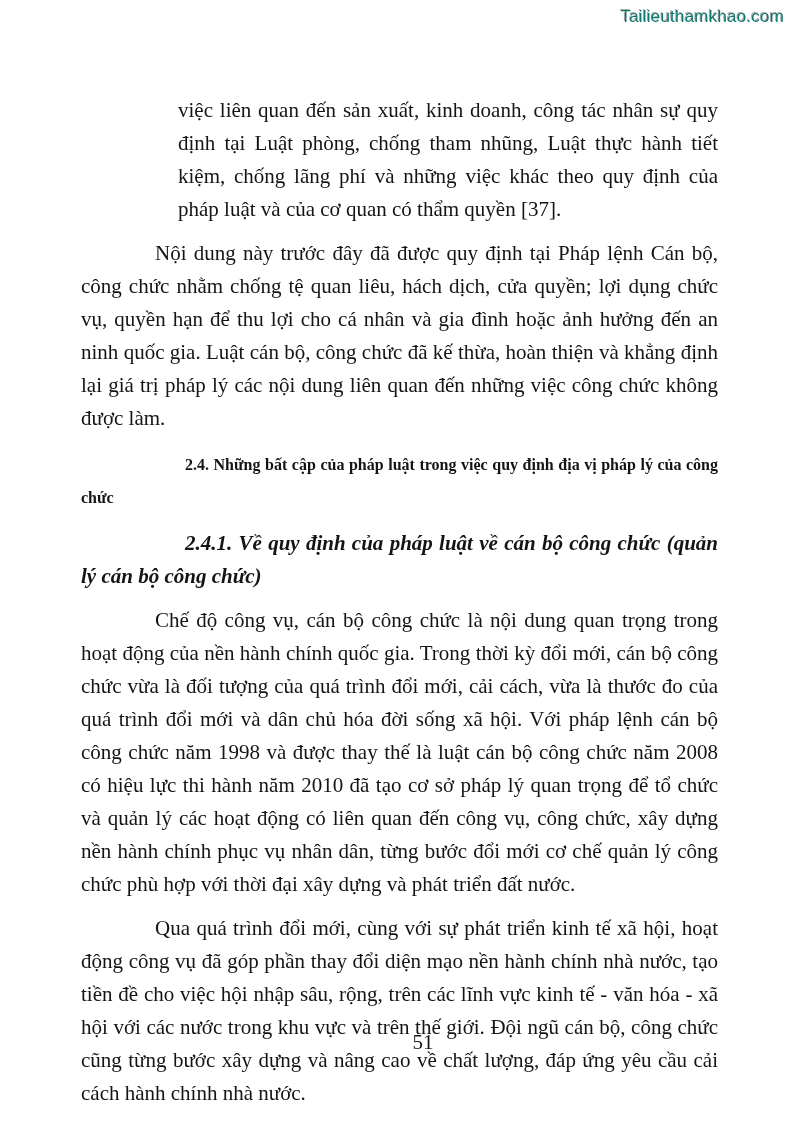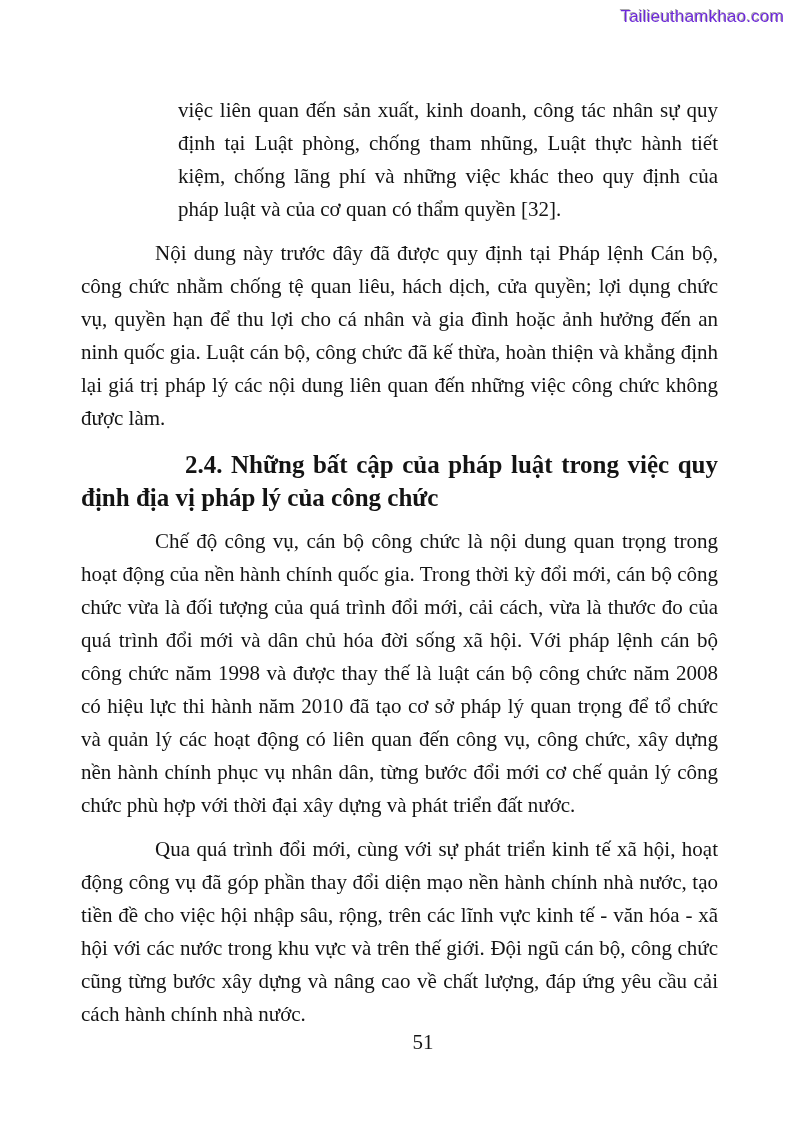--- a/index.html
+++ b/index.html
@@ -12,21 +12,21 @@
     overflow: hidden;
     font-family: "Liberation Serif", "DejaVu Serif", serif;
     color: #141414;
   }
   .watermark {
     position: absolute;
     top: 7px;
     right: 10px;
     font-family: "Liberation Sans", "DejaVu Sans", sans-serif;
     font-size: 17px;
-    color: #6d28d9;
+    color: #0f766e;
     text-shadow: 1px 1px 0 #ffffff, -1px -1px 0 #ababab;
     letter-spacing: 0.2px;
     user-select: none;
   }
   .content {
     position: absolute;
     left: 81px;
     top: 94px;
     width: 637px;
     font-size: 21px;
@@ -39,21 +39,21 @@
     margin-left: 97px;
     text-align: justify;
   }
   .body-paragraph {
     margin-top: 11px;
     text-indent: 74px;
     font-family: Liberation Serif, serif;
   }
   .heading-l2 {
     margin-top: 13px;
-    font-size: 25px;
+    font-size: 16px;
     font-weight: bold;
     text-indent: 104px;
     text-align: justify;
   }
   .heading-l3 {
     margin-top: 13px;
     font-size: 21px;
     font-weight: bold;
     font-style: italic;
     text-indent: 104px;
@@ -71,26 +71,27 @@
 </style>
 </head>
 <body>
 
 <div class="sheet">
 
   <div class="watermark">Tailieuthamkhao.com</div>
 
   <div class="content">
 
-    <p class="quote-continuation">việc liên quan đến sản xuất, kinh doanh, công tác nhân sự quy định tại Luật phòng, chống tham nhũng, Luật thực hành tiết kiệm, chống lãng phí và những việc khác theo quy định của pháp luật và của cơ quan có thẩm quyền [32].</p>
+    <p class="quote-continuation">việc liên quan đến sản xuất, kinh doanh, công tác nhân sự quy định tại Luật phòng, chống tham nhũng, Luật thực hành tiết kiệm, chống lãng phí và những việc khác theo quy định của pháp luật và của cơ quan có thẩm quyền [37].</p>
 
     <p class="body-paragraph">Nội dung này trước đây đã được quy định tại Pháp lệnh Cán bộ, công chức nhằm chống tệ quan liêu, hách dịch, cửa quyền; lợi dụng chức vụ, quyền hạn để thu lợi cho cá nhân và gia đình hoặc ảnh hưởng đến an ninh quốc gia. Luật cán bộ, công chức đã kế thừa, hoàn thiện và khẳng định lại giá trị pháp lý các nội dung liên quan đến những việc công chức không được làm.</p>
 
     <h3 class="heading-l2">2.4. Những bất cập của pháp luật trong việc quy định địa vị pháp lý của công chức</h3>
 
+    <h4 class="heading-l3">2.4.1. Về quy định của pháp luật về cán bộ công chức (quản lý cán bộ công chức)</h4>
 
     <p class="body-paragraph">Chế độ công vụ, cán bộ công chức là nội dung quan trọng trong hoạt động của nền hành chính quốc gia. Trong thời kỳ đổi mới, cán bộ công chức vừa là đối tượng của quá trình đổi mới, cải cách, vừa là thước đo của quá trình đổi mới và dân chủ hóa đời sống xã hội. Với pháp lệnh cán bộ công chức năm 1998 và được thay thế là luật cán bộ công chức năm 2008 có hiệu lực thi hành năm 2010 đã tạo cơ sở pháp lý quan trọng để tổ chức và quản lý các hoạt động có liên quan đến công vụ, công chức, xây dựng nền hành chính phục vụ nhân dân, từng bước đổi mới cơ chế quản lý công chức phù hợp với thời đại xây dựng và phát triển đất nước.</p>
 
     <p class="body-paragraph">Qua quá trình đổi mới, cùng với sự phát triển kinh tế xã hội, hoạt động công vụ đã góp phần thay đổi diện mạo nền hành chính nhà nước, tạo tiền đề cho việc hội nhập sâu, rộng, trên các lĩnh vực kinh tế - văn hóa - xã hội với các nước trong khu vực và trên thế giới. Đội ngũ cán bộ, công chức cũng từng bước xây dựng và nâng cao về chất lượng, đáp ứng yêu cầu cải cách hành chính nhà nước.</p>
 
   </div>
 
   <div class="page-number">51</div>
 
 </div>

